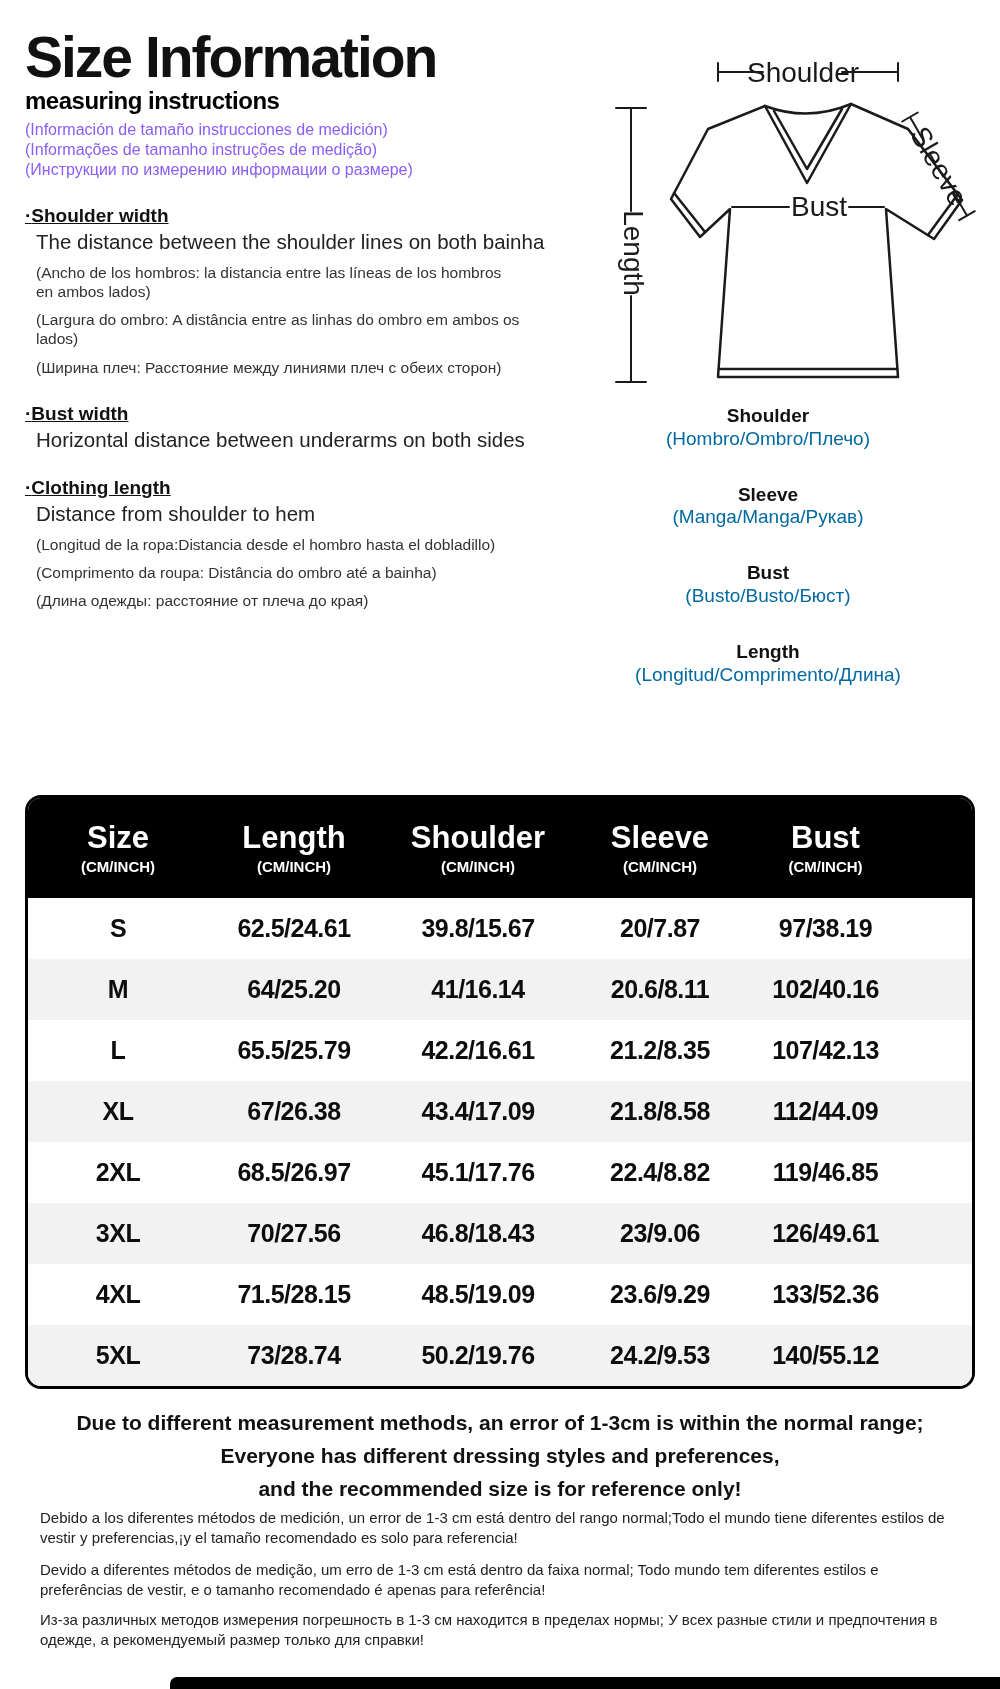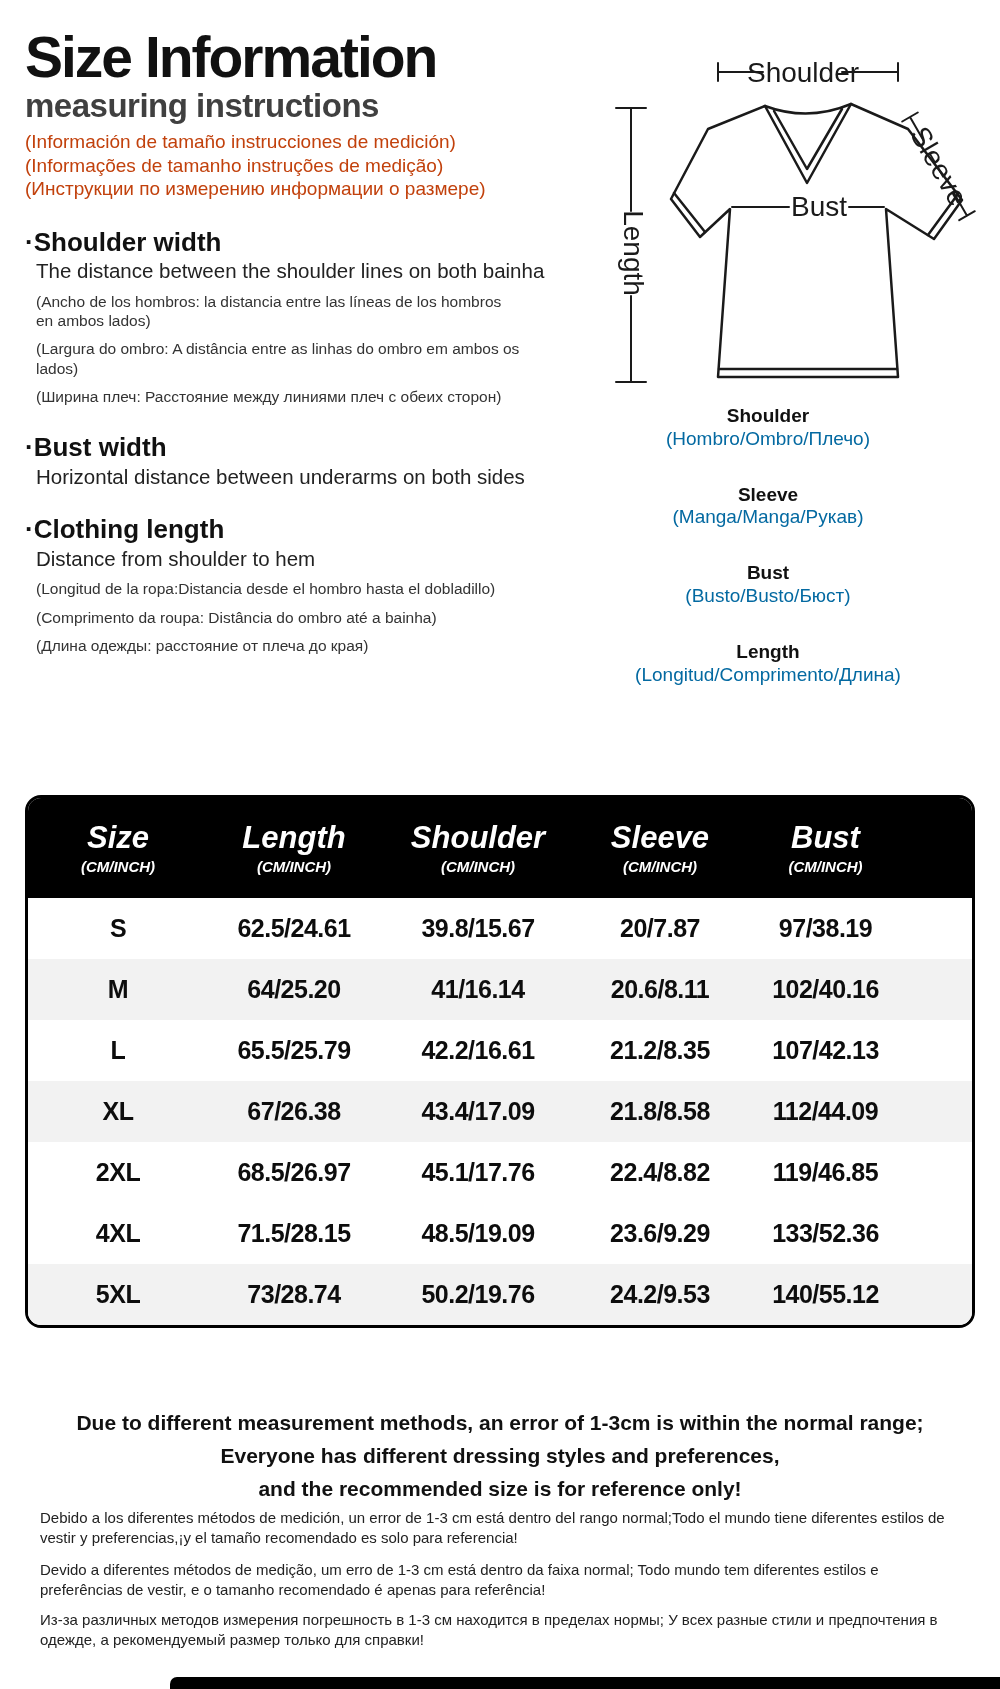--- a/index.html
+++ b/index.html
@@ -4,26 +4,26 @@
 <style>
   html,body { margin:0; padding:0; background:#ffffff; }
   .page {
     position:relative; width:1000px; height:1689px; background:#ffffff;
     font-family:"Liberation Sans", sans-serif; color:#1a1a1a; overflow:hidden;
   }
 
   
   .left-col { position:absolute; left:25px; top:28px; width:535px; }
   .main-title { margin:0; font-size:57px; font-weight:bold; letter-spacing:-2px; line-height:1.04; color:#111; }
-  .sub-title  { margin:0; font-size:33px; font-weight:bold; letter-spacing:-0.5px; line-height:1.15; color:#404040; }
+  .sub-title  { margin:0; font-size:24px; font-weight:bold; letter-spacing:-0.5px; line-height:1.15; color:#000000; }
   .subtitle-trans { margin-top:5px; }
-  .subtitle-trans p { margin:0; font-size:19px; line-height:1.24; color:#c2410c; }
+  .subtitle-trans p { margin:0; font-size:16px; line-height:1.24; color:#8b5cf6; }
 
   .section { margin-top:27px; }
-  .sec-head { font-size:26px; font-weight:bold; line-height:1.1; color:#111; }
+  .sec-head { font-size:19px; font-weight:bold; line-height:1.1; color:#111;text-decoration:underline; }
   .sec-bullet { font-weight:bold; }
   .sec-desc { font-size:20.5px; color:#222; margin:3px 0 9px 11px; line-height:1.15; }
   .sec-trans { margin-left:11px; width:486px; }
   .sec-trans p { margin:0 0 9px 0; font-size:15.5px; line-height:1.24; color:#333; }
 
   
   .right-col { position:absolute; left:558px; top:25px; width:420px; text-align:center; }
   .diagram-svg { display:block; width:420px; height:372px; }
   .legend { margin-top:8px; }
   .legend-item + .legend-item { margin-top:33px; }
@@ -33,21 +33,21 @@
   
   .size-table {
     position:absolute; left:25px; top:795px; width:944px;
     border:3px solid #000; border-radius:16px; overflow:hidden; background:#fff;
   }
   .thead {
     background:#000; color:#fff; height:100px;
     display:grid; grid-template-columns:180px 172px 196px 168px 163px;
     padding-right:65px; align-items:center;
   }
-  .th { text-align:center;font-style:italic; }
+  .th { text-align:center; }
   .th-label { font-size:31px; font-weight:bold; line-height:1.1; }
   .th-unit  { font-size:15px; font-weight:bold; margin-top:3px; }
   .trow {
     display:grid; grid-template-columns:180px 172px 196px 168px 163px;
     padding-right:65px; align-items:center; height:61px; background:#fff;
   }
   .trow.alt { background:#f2f2f2; }
   .tcell { text-align:center; font-size:25px; font-weight:bold; letter-spacing:-0.5px; color:#0d0d0d; }
 
   
@@ -210,20 +210,27 @@
           <div class="tcell">21.8/8.58</div>
           <div class="tcell">112/44.09</div>
         </div>
         <div class="trow">
           <div class="tcell">2XL</div>
           <div class="tcell">68.5/26.97</div>
           <div class="tcell">45.1/17.76</div>
           <div class="tcell">22.4/8.82</div>
           <div class="tcell">119/46.85</div>
         </div>
+        <div class="trow alt">
+          <div class="tcell">3XL</div>
+          <div class="tcell">70/27.56</div>
+          <div class="tcell">46.8/18.43</div>
+          <div class="tcell">23/9.06</div>
+          <div class="tcell">126/49.61</div>
+        </div>
         <div class="trow">
           <div class="tcell">4XL</div>
           <div class="tcell">71.5/28.15</div>
           <div class="tcell">48.5/19.09</div>
           <div class="tcell">23.6/9.29</div>
           <div class="tcell">133/52.36</div>
         </div>
         <div class="trow alt">
           <div class="tcell">5XL</div>
           <div class="tcell">73/28.74</div>

